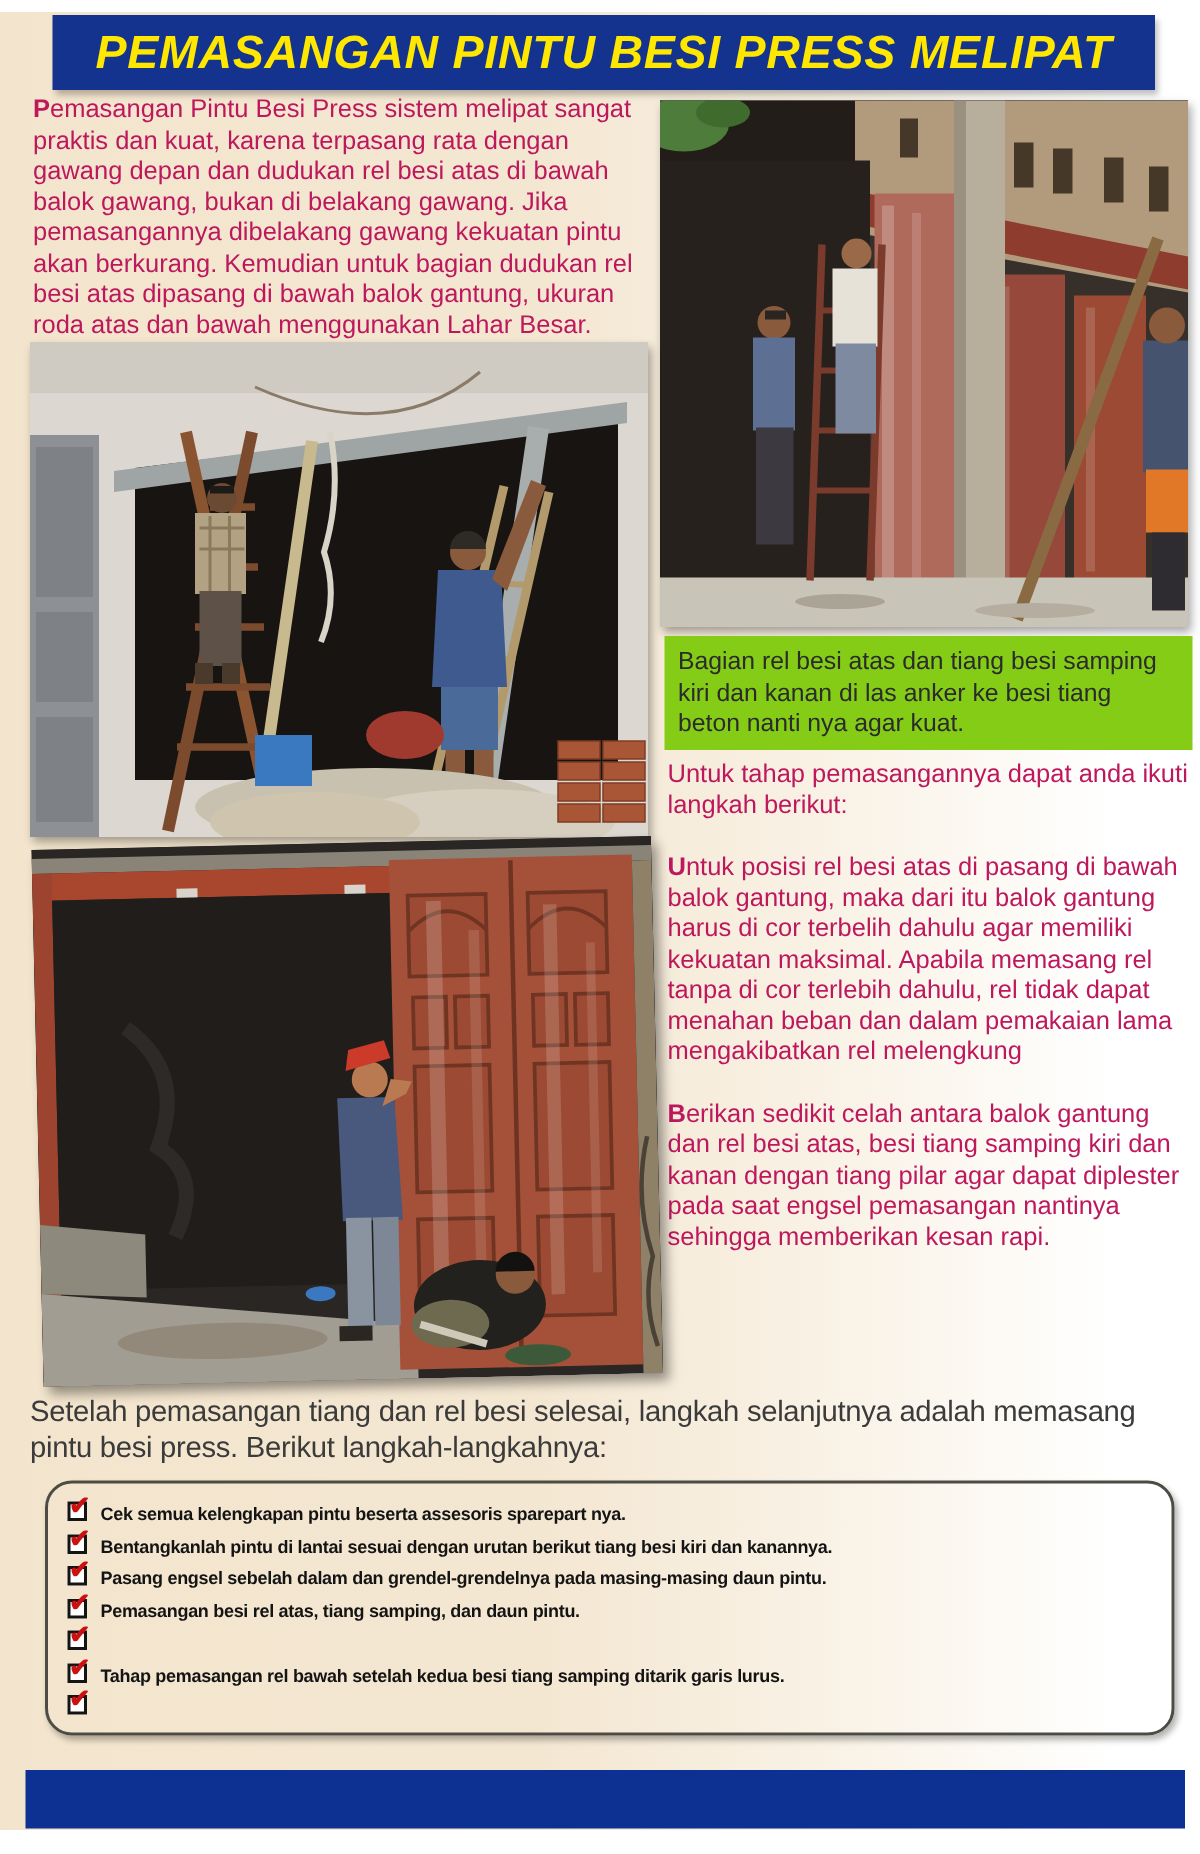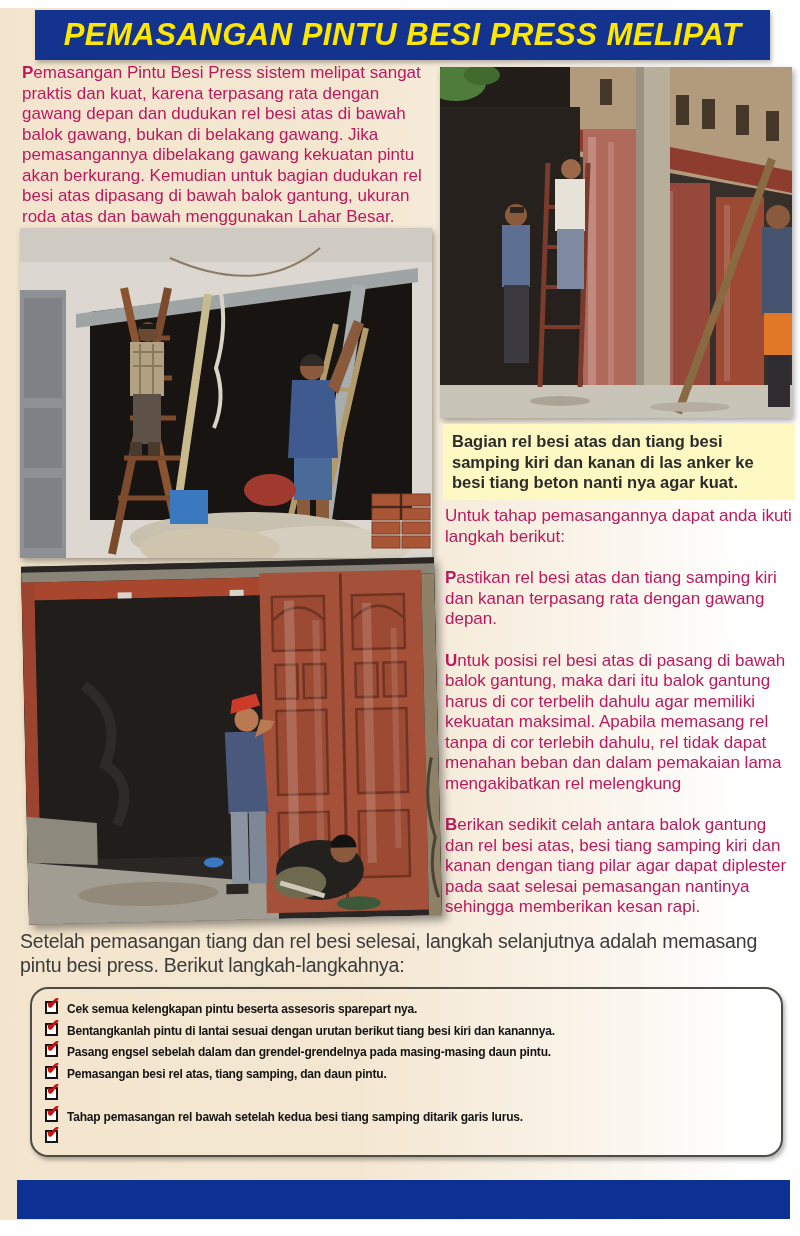--- a/index.html
+++ b/index.html
@@ -32,22 +32,22 @@
   .photo-top-right { left:440px; top:67px; width:352px; height:351px; }
   .photo-bottom-left {
     left:25px; top:562px; width:413px; height:358px;
     transform:rotate(-1.3deg); transform-origin:50% 50%;
     box-shadow:4px 5px 8px rgba(0,0,0,0.4);
     border-bottom:3px solid #fff;
   }
 
   .caption-box {
     position:absolute; left:443px; top:424px; width:352px;
-    background:#fef9c3; padding:7px 9px;
-    font-size:16.5px; font-weight:bold; color:#2b2b2b; line-height:20.5px;
+    background:#84cc16; padding:7px 9px;
+    font-size:16.5px; font-weight:normal; color:#2b2b2b; line-height:20.5px;
   }
   .right-col { position:absolute; left:445px; top:506px; width:350px; }
   .right-col p { margin-bottom:21px; }
 
   .bottom-intro {
     position:absolute; left:20px; top:929px; width:776px;
     font-size:19.5px; line-height:24px; color:#3b3b3b; letter-spacing:-0.2px;
   }
   .check-panel {
     position:absolute; left:30px; top:987px; width:753px; height:170px;
@@ -207,23 +207,22 @@
       </g>
     </svg>
   </div>
 
   <div class="caption-box">
     <span>Bagian rel besi atas dan tiang besi samping kiri dan kanan di las anker ke besi tiang beton nanti nya agar kuat.</span>
   </div>
 
   <div class="right-col body-text">
     <p>Untuk tahap pemasangannya dapat anda ikuti langkah berikut:</p>
-    <p><span class="lead">P</span><span>astikan rel besi atas dan tiang samping kiri dan kanan terpasang rata dengan gawang depan.</span></p>
     <p><span class="lead">U</span><span>ntuk posisi rel besi atas di pasang di bawah balok gantung, maka dari itu balok gantung harus di cor terbelih dahulu agar memiliki kekuatan maksimal. Apabila memasang rel tanpa di cor terlebih dahulu, rel tidak dapat menahan beban dan dalam pemakaian lama mengakibatkan rel melengkung</span></p>
-    <p><span class="lead">B</span><span>erikan sedikit celah antara balok gantung dan rel besi atas, besi tiang samping kiri dan kanan dengan tiang pilar agar dapat diplester pada saat selesai pemasangan nantinya sehingga memberikan kesan rapi.</span></p>
+    <p><span class="lead">B</span><span>erikan sedikit celah antara balok gantung dan rel besi atas, besi tiang samping kiri dan kanan dengan tiang pilar agar dapat diplester pada saat engsel pemasangan nantinya sehingga memberikan kesan rapi.</span></p>
   </div>
 
   <div class="photo photo-bottom-left">
     <svg width="413" height="358" viewBox="0 0 413 358">
       <rect width="413" height="358" fill="#2a2624"></rect>
       <rect x="0" y="6" width="413" height="10" fill="#8a8478"></rect>
       <rect x="0" y="16" width="296" height="18" fill="#a8472e"></rect>
       <rect x="0" y="16" width="13" height="342" fill="#9c4430"></rect>
       <rect x="96" y="28" width="14" height="10" fill="#d8d4cc"></rect>
       <rect x="208" y="28" width="14" height="10" fill="#d8d4cc"></rect>

